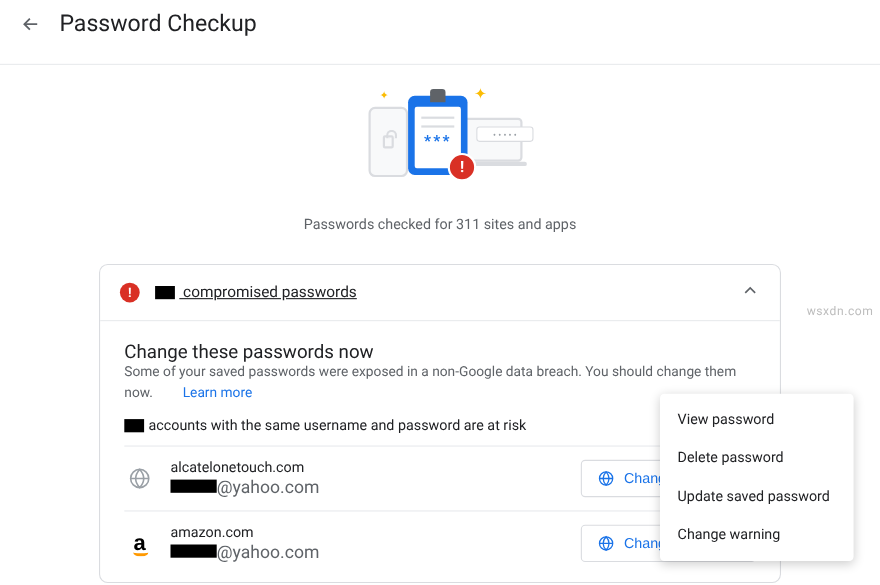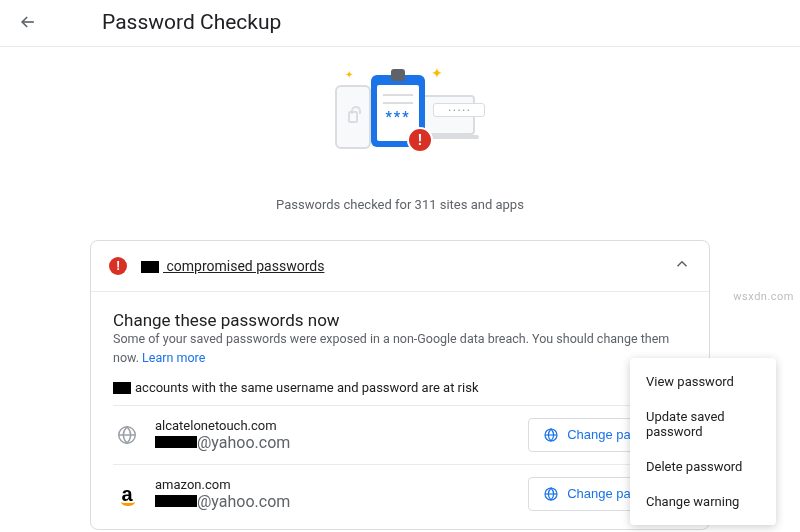--- a/index.html
+++ b/index.html
@@ -8,23 +8,22 @@
     background: #fff;
     color: #202124;
     width: 800px;
     height: 532px;
     overflow: hidden;
     position: relative;
   }
   .header {
     display: flex;
     align-items: center;
-    padding: 8px 14px 10px;
+    padding: 8px 14px 22px;
     border-bottom: 1px solid #e8eaed;
-    gap: 48px;
   }
   .back-btn {
     width: 28px; height: 28px;
     display: flex; align-items: center; justify-content: center;
     cursor: pointer; color: #5f6368;
   }
   .page-title {
     font-size: 21px;
     font-weight: 400;
     color: #202124;
@@ -75,21 +74,21 @@
     position:absolute; right:10px; top:30px; width:56px; height:40px;
     border:2px solid #dadce0; border-radius:4px; background:#f8f9fa;
   }
   .laptop:after { content:""; position:absolute; left:-6px; right:-6px; bottom:-6px; height:4px; background:#dadce0; border-radius:2px;}
   .pwfield {
     position:absolute; right:0px; top:38px; width:52px; height:14px;
     background:#fff; border:1px solid #dadce0; border-radius:3px;
     font-size:8px; color:#9aa0a6; display:flex; align-items:center; justify-content:center;
   }
   .caption {
-    margin-top: 28px;
+    margin-top: 16px;
     font-size: 13px;
     color: #5f6368;
   }
   .card {
     width: 620px;
     margin: 18px auto 0;
     border: 1px solid #dadce0;
     border-radius: 8px;
     background:#fff;
   }
@@ -106,21 +105,21 @@
     margin-right:14px;
   }
   .blackbox { display:inline-block; background:#000; height:12px; vertical-align:middle; }
   .bb-sm { width:18px; margin-right:4px;}
   .bb-md { width:42px; }
   .card-head-title { font-size:14px; color:#202124; flex:1;text-decoration:underline; }
   .chev { color:#5f6368; }
   .card-body { padding: 18px 22px 6px; }
   .warn-title { font-size:17px; color:#202124; margin-bottom:0; }
   .warn-desc { font-size:12.5px; color:#5f6368; line-height:1.5; }
-  .learn { color:#1a73e8; cursor:pointer; }
+  .learn { color:#1a73e8; cursor:pointer;margin-left:24px; }
   .risk-line { margin:12px 0 10px; font-size:13px; color:#202124; }
   .acct-row {
     display:flex; align-items:center;
     padding:12px 0;
     border-top:1px solid #e8eaed;
   }
   .acct-row:first-of-type { border-top:1px solid #e8eaed; }
   .favicon {
     width:28px; height:28px; display:flex; align-items:center; justify-content:center;
     margin-right:14px;
@@ -141,34 +140,34 @@
     border:1px solid #dadce0; border-radius:4px;
     color:#1a73e8; background:#fff;
     font-size:13px; font-weight:500;
     padding:8px 14px;
     display:flex; align-items:center; gap:8px;
     cursor:pointer;
   }
   .menu {
     position:absolute;
     right:24px; top:358px;
-    width:146px;
+    width:176px;
     background:#fff;
     box-shadow:0 2px 10px rgba(0,0,0,.2);
     border-radius:4px;
     padding:6px 0;
   }
   .menu-item {
     padding:10px 16px;
     font-size:13px;
     color:#202124;
     cursor:pointer;
   }
   .watermark {
-    position:absolute; right:6px; top:290px;
+    position:absolute; right:6px; top:276px;
     font-size:11px; color:#bdbdbd; letter-spacing:.5px;
     transform:rotate(0deg);
   }
 </style>
 </head>
 <body>
 
 <div class="header">
   <div class="back-btn">
     <svg width="20" height="20" viewBox="0 0 24 24" fill="none" stroke="#5f6368" stroke-width="2">
@@ -268,18 +267,18 @@
           </svg>
         <span>Change password</span>
       </button>
     </div>
 
   </div>
 </div>
 
 <div class="menu">
   <div class="menu-item">View password</div>
+  <div class="menu-item">Delete password</div>
   <div class="menu-item">Update saved password</div>
-  <div class="menu-item">Delete password</div>
   <div class="menu-item">Change warning</div>
 </div>
 
 <div class="watermark">wsxdn.com</div>
 
 </body></html>

